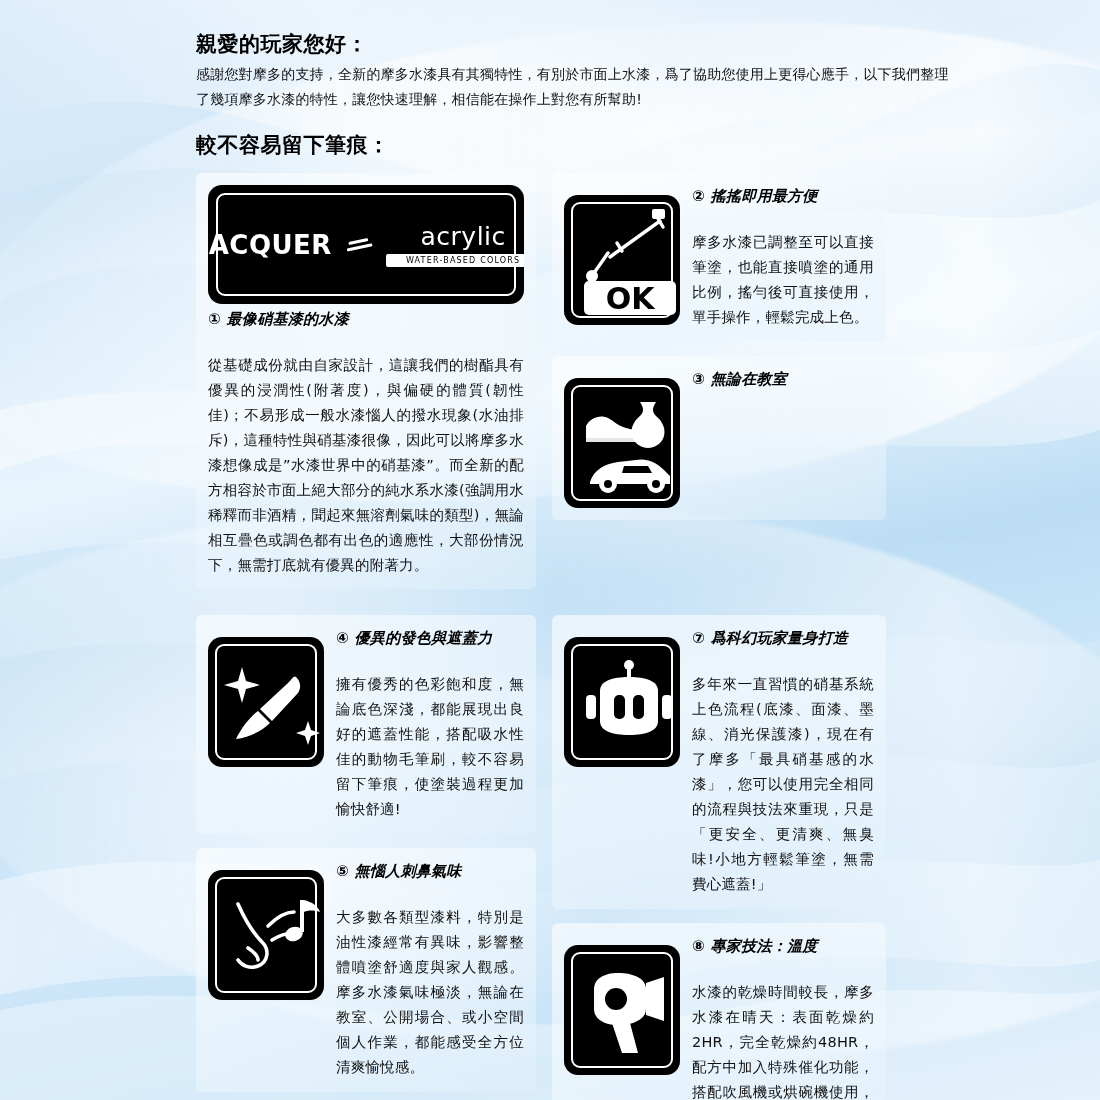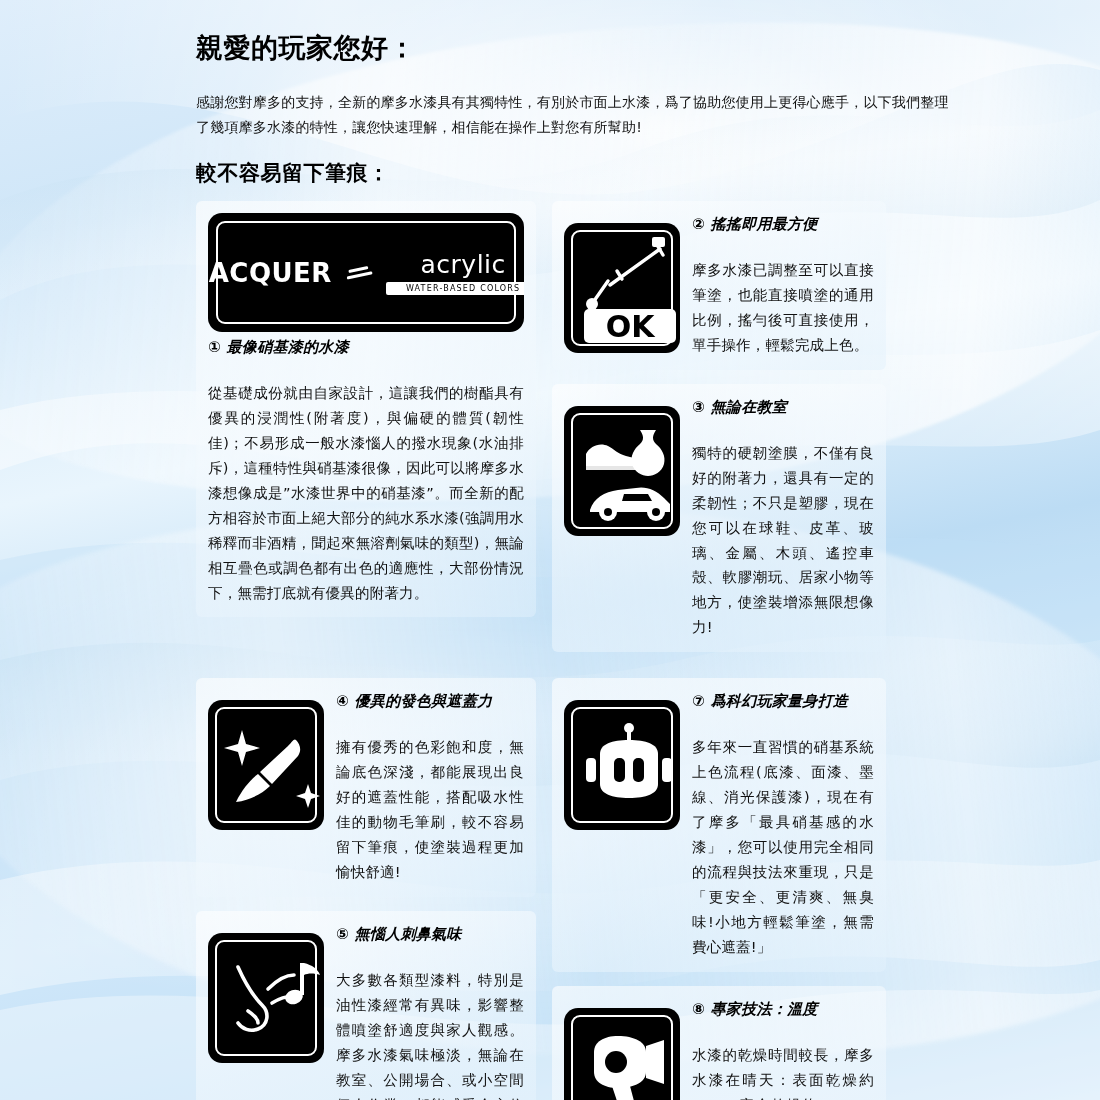--- a/index.html
+++ b/index.html
@@ -56,25 +56,25 @@
     inset: 0;
     pointer-events: none;
   }
   .content {
     position: relative;
     z-index: 5;
     padding: 22px 46px 0 196px;
     box-sizing: border-box;
   }
   .greeting-title {
-    font-size: 27px;
+    font-size: 21px;
     font-weight: bold;
     color: #000;
     letter-spacing: 0.5px;
-    margin: 8px 0 24px 0;
+    margin: 8px 0 4px 0;
   }
   .greeting-body {
     font-size: 14px;
     line-height: 1.75;
     color: #111;
     letter-spacing: 0.2px;
     max-width: 760px;
   }
   .section-title {
     font-size: 21px;
@@ -324,21 +324,20 @@
                   <circle cx="92" cy="106" r="4"></circle>
                   <path d="M60,88 L84,88 L88,95 L58,95 Z"></path>
                 </g>
               </svg>
             </div>
             <div class="text-col">
               <div class="item-head">
                 <span>③</span>
                 <span>無論在教室</span>
               </div>
-              <div class="item-body">獨特的硬韌塗膜，不僅有良好的附著力，還具有一定的柔韌性；不只是塑膠，現在您可以在球鞋、皮革、玻璃、金屬、木頭、遙控車殼、軟膠潮玩、居家小物等地方，使塗裝增添無限想像力!</div>
             </div>
           </div>
         </div>
 
       </div>
     </div>
 
     <div class="divider-space"></div>
 
     <div class="grid">

